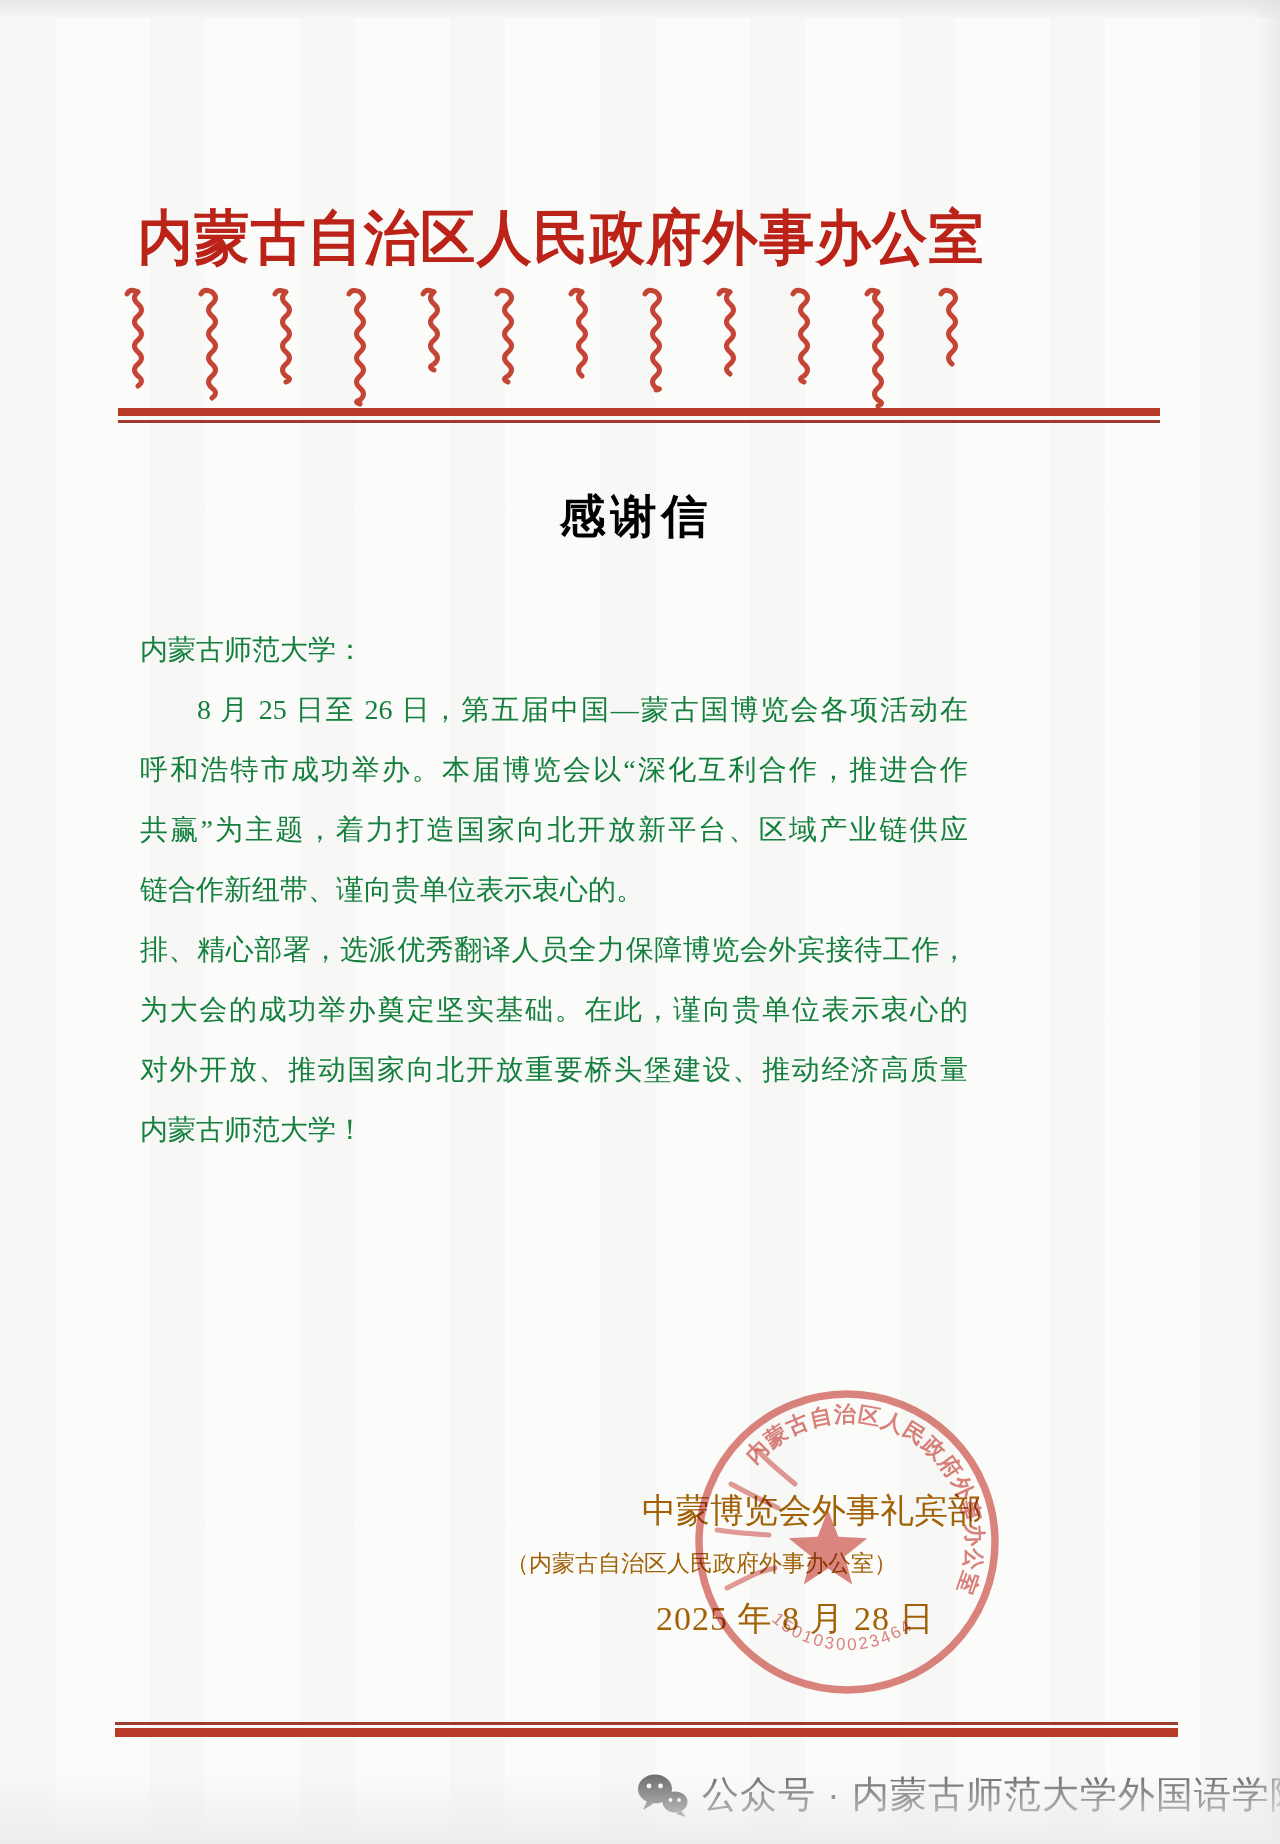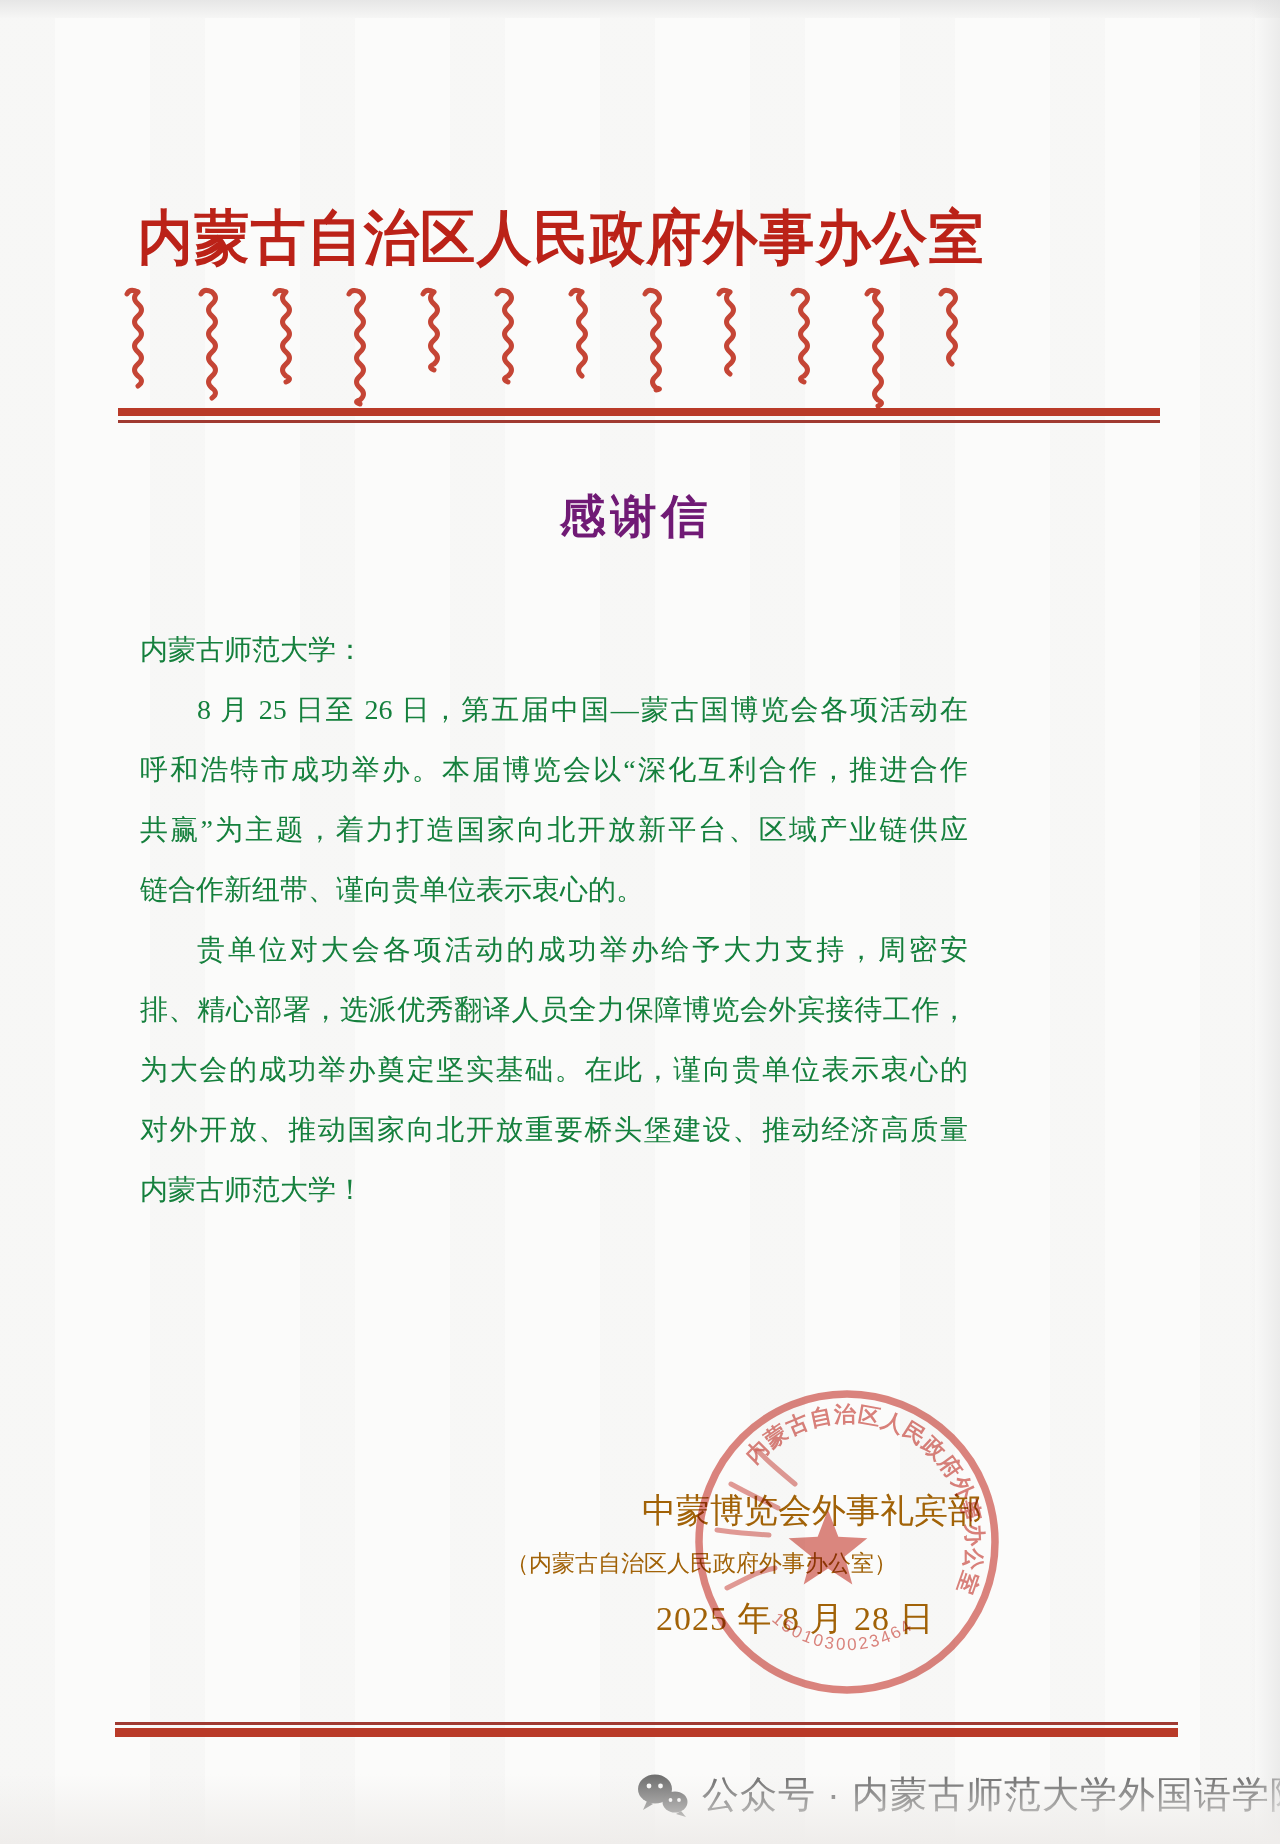--- a/index.html
+++ b/index.html
@@ -27,21 +27,21 @@
   .mgl-row path{stroke:#c23b2a;stroke-width:5;fill:none;stroke-linecap:round;opacity:.95;}
 
   .rule{position:absolute;left:118px;width:1042px;background:#b93a28;}
   .rule.thick-top{top:408px;height:8px;}
   .rule.thin-top{top:420px;height:3px;background:#a03a31;}
   .rule.thin-bottom{top:1722px;left:115px;width:1063px;height:3px;background:#a03a31;}
   .rule.thick-bottom{top:1728px;left:115px;width:1063px;height:9px;}
 
   .letter-title{
     position:absolute;top:486px;left:0;width:1272px;text-align:center;
-    font-size:46px;font-weight:bold;letter-spacing:5px;color:#701a75;
+    font-size:46px;font-weight:bold;letter-spacing:5px;color:#000000;
   }
 
   .body-block{position:absolute;top:620px;left:140px;width:828px;}
   .body-line{height:60px;line-height:60px;font-size:28px;color:#15803d;
     white-space:nowrap;}
   .body-line.fill{white-space:normal;text-align:justify;text-align-last:justify;}
   .body-line.indent{text-indent:57px;}
 
   .sig-line{position:absolute;color:#a16207;white-space:nowrap;text-align:left;}
   .sig-org{top:1488px;left:642px;width:340px;font-size:34px;}
@@ -82,21 +82,20 @@
 <div class="rule thin-top"></div>
 
 <div class="letter-title">感谢信</div>
 
 <div class="body-block">
   <div class="body-line">内蒙古师范大学：</div>
   <div class="body-line indent fill">8 月 25 日至 26 日，第五届中国—蒙古国博览会各项活动在</div>
   <div class="body-line fill">呼和浩特市成功举办。本届博览会以“深化互利合作，推进合作</div>
   <div class="body-line fill">共赢”为主题，着力打造国家向北开放新平台、区域产业链供应</div>
   <div class="body-line">链合作新纽带、谨向贵单位表示衷心的。</div>
-  <div class="body-line indent fill">贵单位对大会各项活动的成功举办给予大力支持，周密安</div>
   <div class="body-line fill">排、精心部署，选派优秀翻译人员全力保障博览会外宾接待工作，</div>
   <div class="body-line fill">为大会的成功举办奠定坚实基础。在此，谨向贵单位表示衷心的</div>
   <div class="body-line fill">对外开放、推动国家向北开放重要桥头堡建设、推动经济高质量</div>
   <div class="body-line">内蒙古师范大学！</div>
 </div>
 
 <div class="sig-line sig-org">中蒙博览会外事礼宾部</div>
 <div class="sig-line sig-paren">（内蒙古自治区人民政府外事办公室）</div>
 <div class="sig-line sig-date">2025 年 8 月 28 日</div>
 

